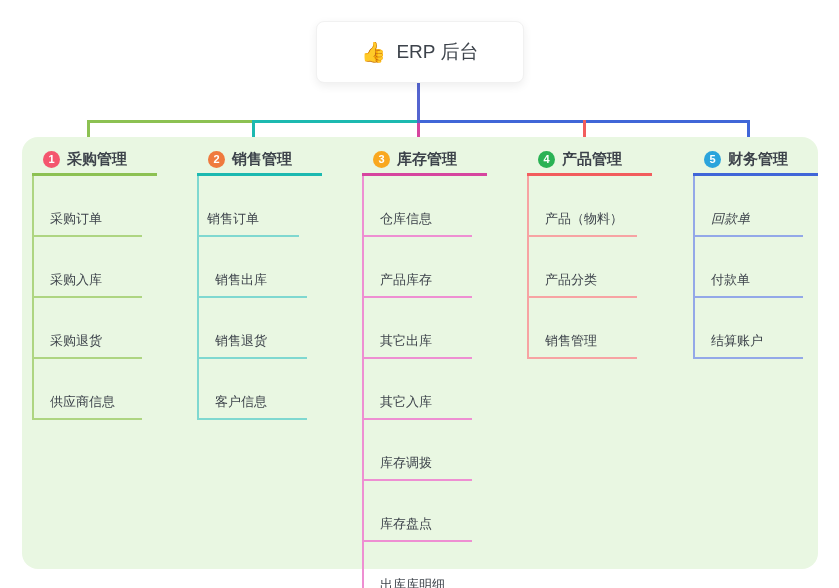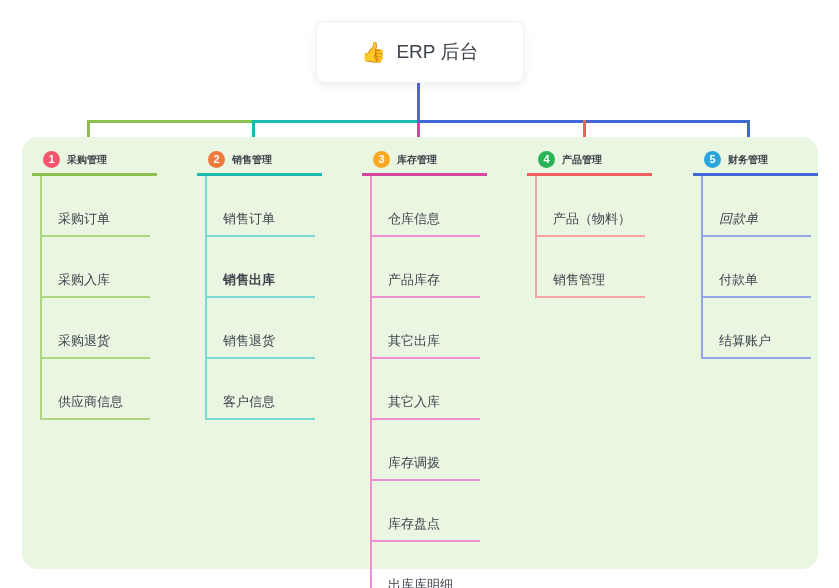--- a/index.html
+++ b/index.html
@@ -30,22 +30,22 @@
   .branch-header{
     width:114px;height:27px;box-sizing:content-box;
     border-bottom:3px solid #ccc;
     display:flex;align-items:center;gap:7px;padding-left:11px;
   }
   .badge{
     width:17px;height:17px;border-radius:50%;flex:0 0 17px;
     display:flex;align-items:center;justify-content:center;
     color:#ffffff;font-size:11px;font-weight:bold;line-height:1;
   }
-  .branch-label{font-size:10px;font-weight:600;color:#3d434b;white-space:nowrap;}
-  .children{margin-left:8px;border-left:2px solid #000000;}
+  .branch-label{font-size:15px;font-weight:600;color:#3d434b;white-space:nowrap;}
+  .children{margin-left:0;border-left:2px solid #000000;}
   .child{
     height:52px;box-sizing:content-box;
     display:flex;align-items:flex-end;
     border-bottom:2px solid #ccc;
     width:max-content;min-width:80px;
     padding:0 12px 7px 16px;
     font-size:13px;color:#3d434b;white-space:nowrap;cursor:default;
   }
 </style>
 </head>
@@ -85,22 +85,22 @@
       <div class="child" style="border-bottom-color: rgb(174, 213, 129);">供应商信息</div>
     </div>
   </div>
 
   <div class="branch" style="left:197px;">
     <div class="branch-header" style="border-bottom-color: rgb(28, 185, 176);">
       <span class="badge" style="background: rgb(239, 122, 62);">2</span>
       <span class="branch-label">销售管理</span>
     </div>
     <div class="children" style="border-left-color: rgb(127, 216, 208);">
-      <div class="child" style="border-bottom-color: rgb(127, 216, 208);">销售订单</div>
-      <div class="child" style="border-bottom-color: rgb(127, 216, 208); font-weight: bold;">销售出库</div>
+      <div class="child" style="border-bottom-color: rgb(127, 216, 208); padding-left: 8px;">销售订单</div>
+      <div class="child" style="border-bottom-color: rgb(127, 216, 208);">销售出库</div>
       <div class="child" style="border-bottom-color: rgb(127, 216, 208);">销售退货</div>
       <div class="child" style="border-bottom-color: rgb(127, 216, 208);">客户信息</div>
     </div>
   </div>
 
   <div class="branch" style="left:362px;">
     <div class="branch-header" style="border-bottom-color: rgb(214, 69, 159);">
       <span class="badge" style="background: rgb(249, 168, 31);">3</span>
       <span class="branch-label">库存管理</span>
     </div>
@@ -115,20 +115,21 @@
     </div>
   </div>
 
   <div class="branch" style="left:527px;">
     <div class="branch-header" style="border-bottom-color: rgb(242, 93, 93);">
       <span class="badge" style="background: rgb(42, 178, 84);">4</span>
       <span class="branch-label">产品管理</span>
     </div>
     <div class="children" style="border-left-color: rgb(247, 163, 163);">
       <div class="child" style="border-bottom-color: rgb(247, 163, 163);">产品（物料）</div>
+      <div class="child" style="border-bottom-color: rgb(247, 163, 163);">产品分类</div>
       <div class="child" style="border-bottom-color: rgb(247, 163, 163);">销售管理</div>
     </div>
   </div>
 
   <div class="branch" style="left:693px;">
     <div class="branch-header" style="border-bottom-color: rgb(64, 102, 216);">
       <span class="badge" style="background: rgb(43, 164, 220);">5</span>
       <span class="branch-label">财务管理</span>
     </div>
     <div class="children" style="border-left-color: rgb(147, 168, 232);">

